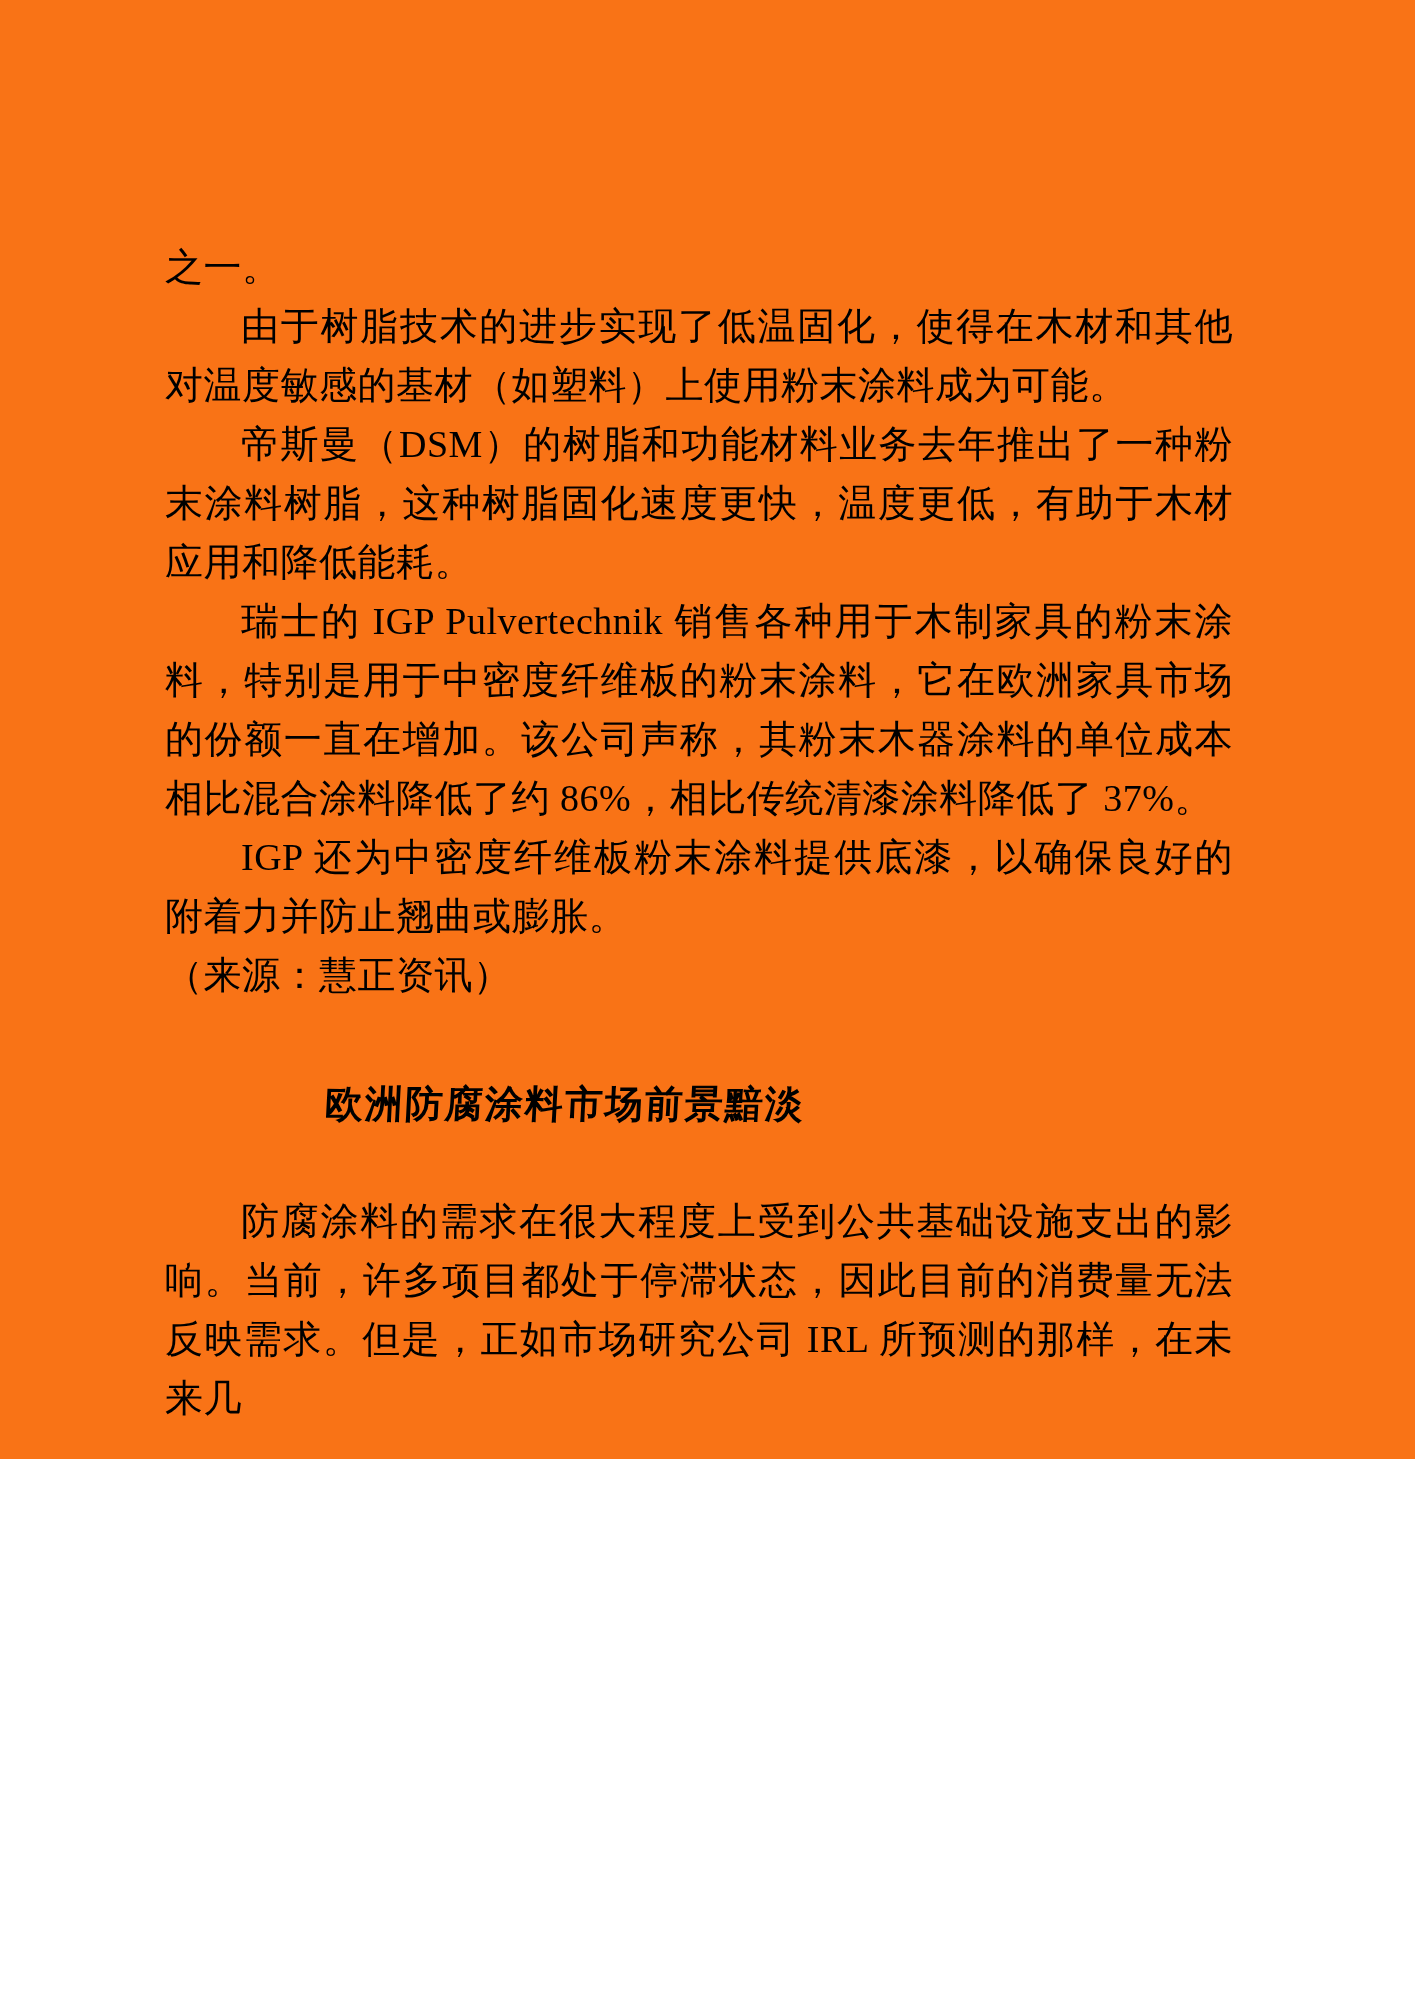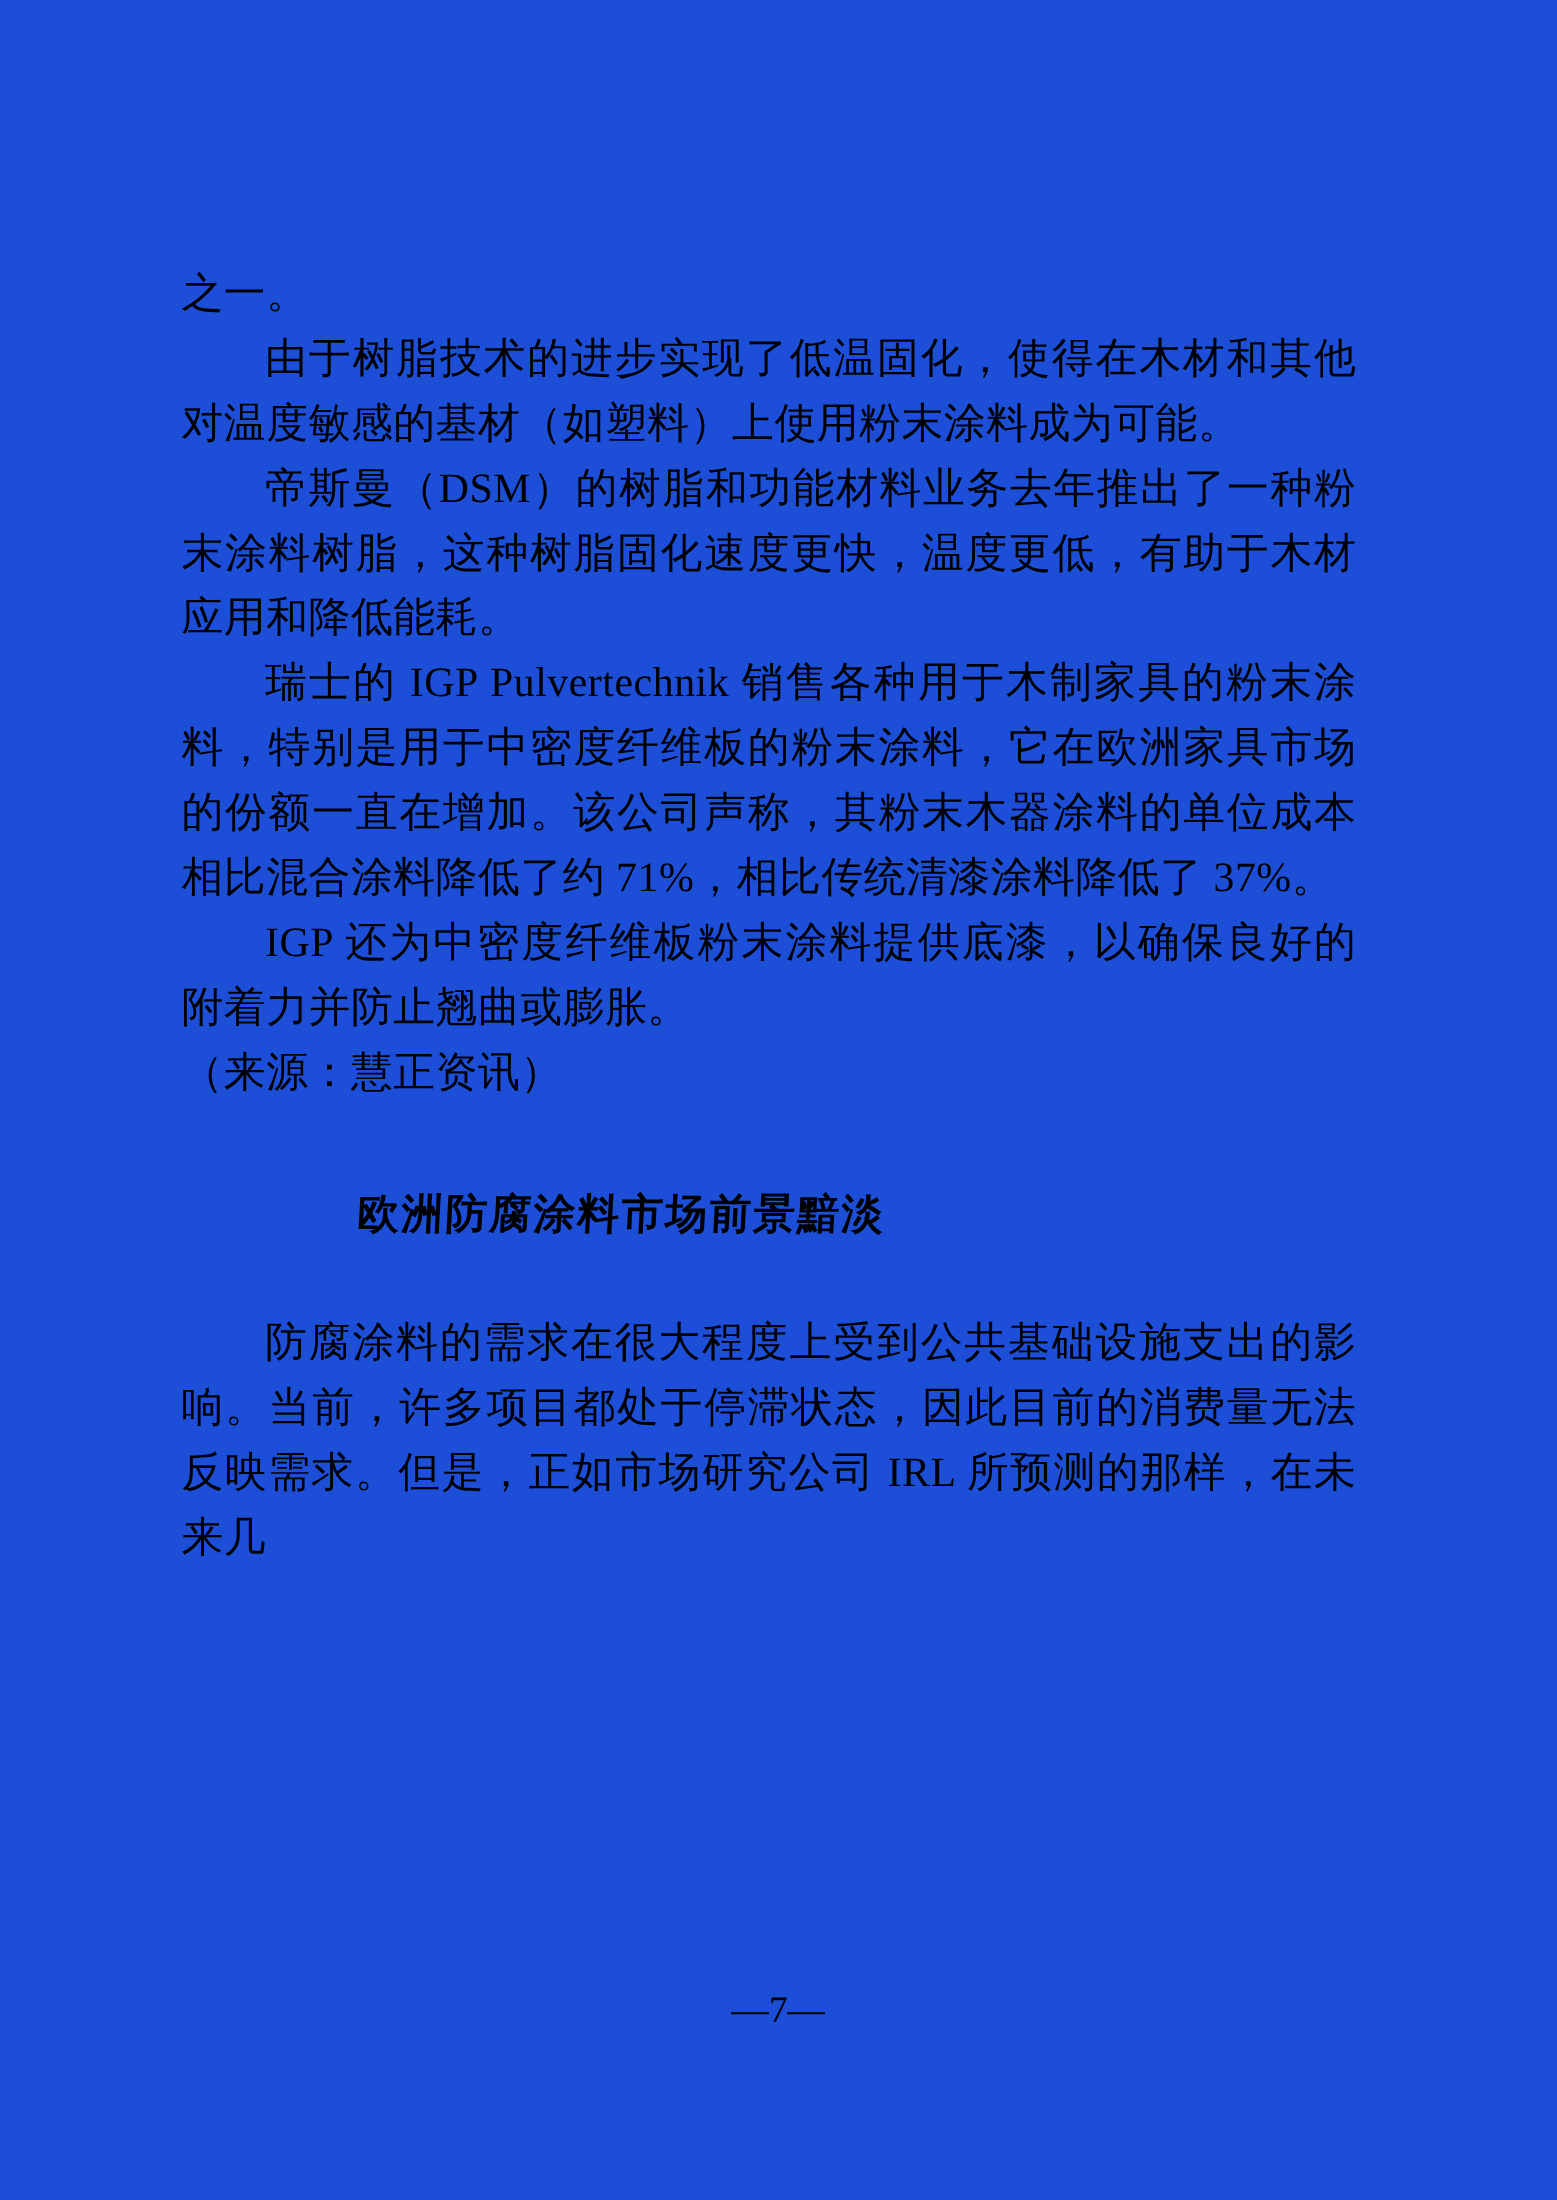--- a/index.html
+++ b/index.html
@@ -3,22 +3,22 @@
 <meta charset="utf-8">
 <style>
   html, body {
     margin: 0;
     padding: 0;
     background: #ffffff;
   }
   .page {
     position: relative;
     width: 1415px;
-    height: 2000px;
-    background: #1d4ed8;
+    height: 1459px;
+    background: #f97316;
     color: #000000;
     font-family: "Liberation Serif", "DejaVu Serif", serif;
     overflow: hidden;
   }
   .content {
     position: absolute;
     left: 165px;
     top: 238px;
     width: 1068px;
   }
@@ -69,21 +69,21 @@
 <div class="page">
   <div class="content">
 
     <p class="noindent">之一。</p>
 
     <p class="indent">由于树脂技术的进步实现了低温固化，使得在木材和其他对温度敏感的基材（如塑料）上使用粉末涂料成为可能。</p>
 
     <p class="indent">帝斯曼（DSM）的树脂和功能材料业务去年推出了一种粉末涂料树脂，这种树脂固化速度更快，温度更低，有助于木材应用和降低能耗。</p>
 
 
-    <p class="indent">瑞士的 IGP Pulvertechnik 销售各种用于木制家具的粉末涂料，特别是用于中密度纤维板的粉末涂料，它在欧洲家具市场的份额一直在增加。该公司声称，其粉末木器涂料的单位成本相比混合涂料降低了约 71%，相比传统清漆涂料降低了 37%。</p>
+    <p class="indent">瑞士的 IGP Pulvertechnik 销售各种用于木制家具的粉末涂料，特别是用于中密度纤维板的粉末涂料，它在欧洲家具市场的份额一直在增加。该公司声称，其粉末木器涂料的单位成本相比混合涂料降低了约 86%，相比传统清漆涂料降低了 37%。</p>
 
     <p class="indent">IGP 还为中密度纤维板粉末涂料提供底漆，以确保良好的附着力并防止翘曲或膨胀。</p>
 
 
     <p class="source">（来源：慧正资讯）</p>
 
     <div class="heading">欧洲防腐涂料市场前景黯淡</div>
 
     <div class="section2">
 

